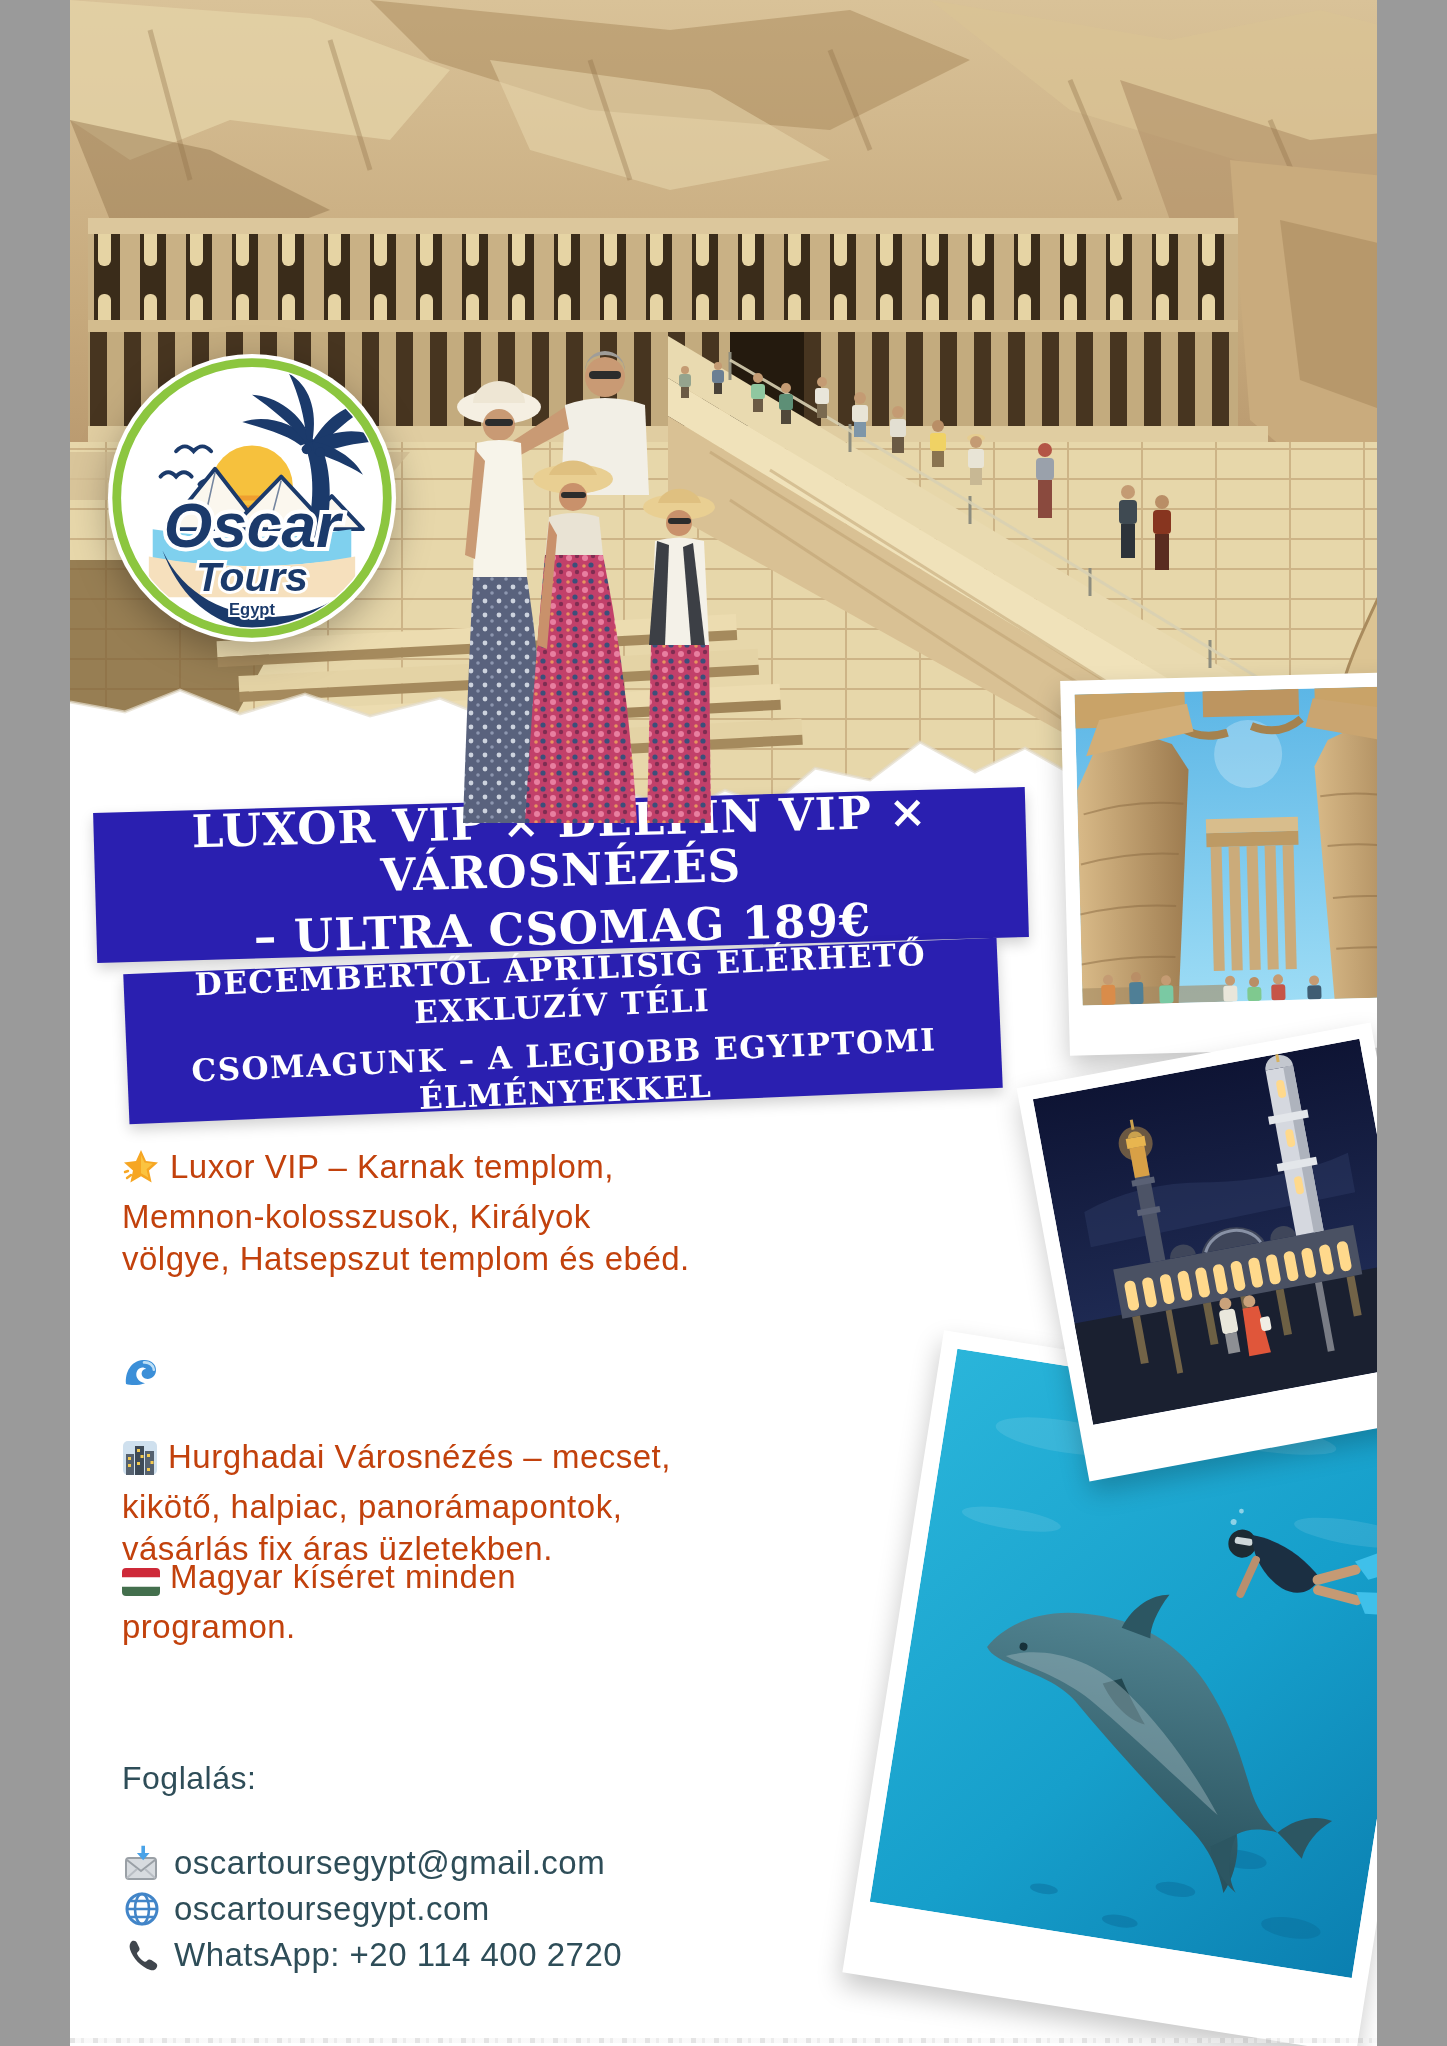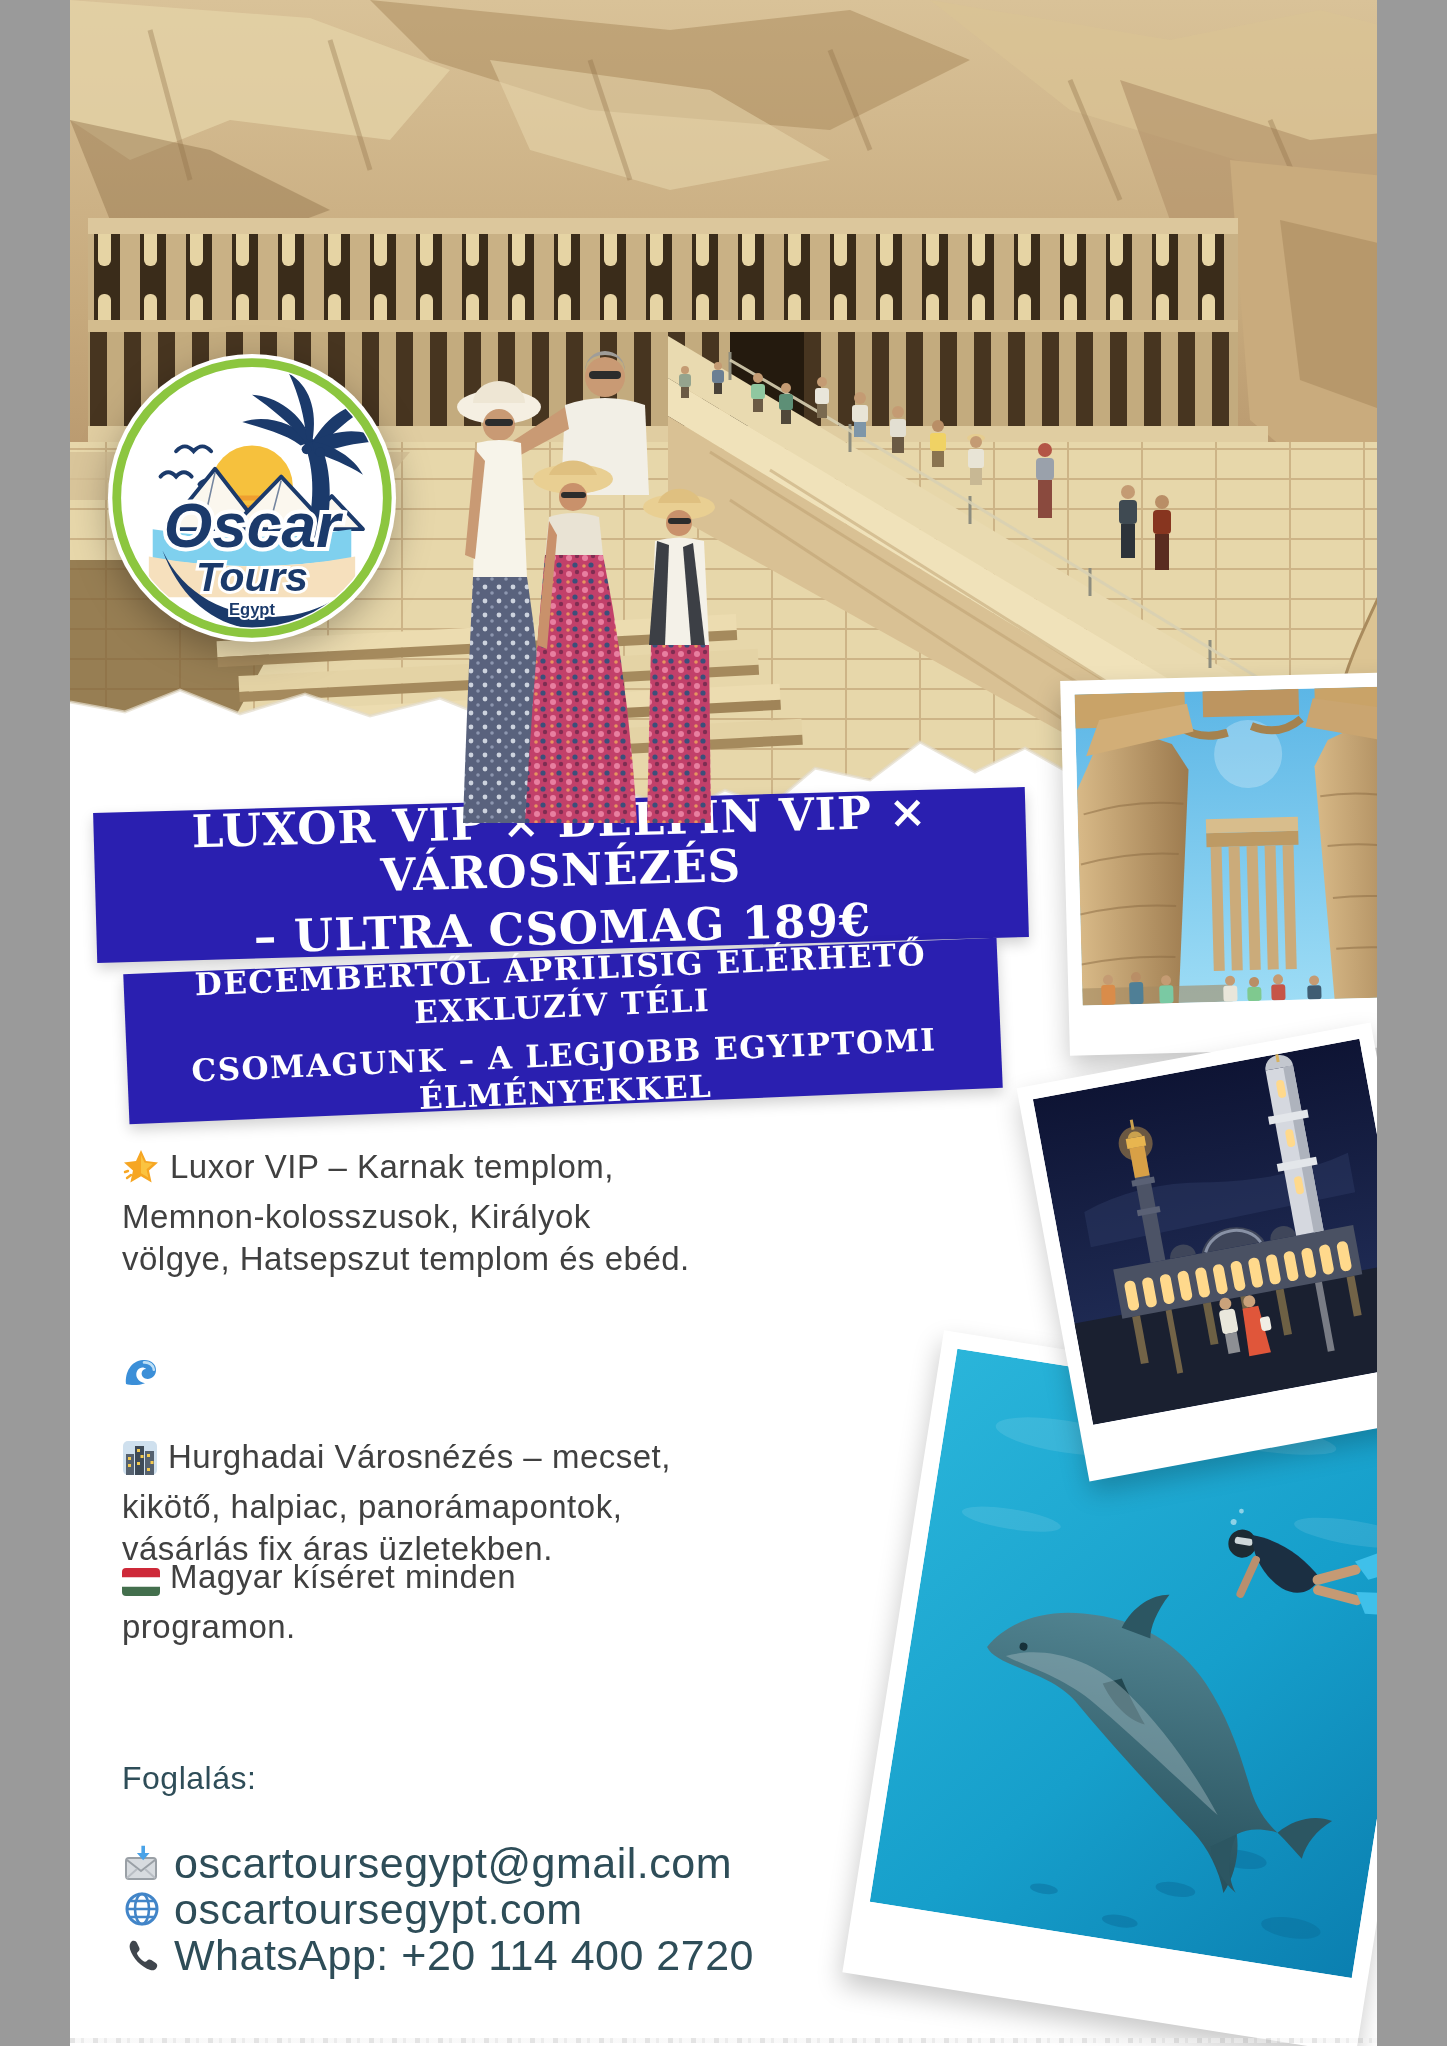--- a/index.html
+++ b/index.html
@@ -23,32 +23,32 @@
   .banner1 .bl1{font-size:45px;letter-spacing:1px;line-height:1.1;}
   .banner1 .bl2{font-size:45px;letter-spacing:1px;line-height:1.1;margin-top:8px;}
   .banner2{left:56px;top:956px;width:874px;height:150px;transform:rotate(-2.4deg);}
   .banner2 .bl1{font-size:31px;letter-spacing:1.5px;line-height:1.2;}
   .banner2 .bl2{font-size:31px;letter-spacing:1.5px;line-height:1.2;margin-top:12px;}
 
   
   .family{position:absolute;left:383px;top:345px;width:274px;height:482px;z-index:6;}
 
   
-  .feature{position:absolute;left:52px;width:690px;color:#404040;z-index:8;
+  .feature{position:absolute;left:52px;width:690px;color:#c2410c;z-index:8;
            font-size:33px;line-height:42px;letter-spacing:0.5px;}
   .feature .ftext{white-space:pre-line;}
   .f1{top:1146px;} .f2{top:1350px;} .f3{top:1436px;} .f4{top:1556px;}
   .ficon{display:inline-block;vertical-align:-8px;margin-right:10px;}
 
   .booking{position:absolute;left:52px;top:1760px;color:#2e4d58;font-size:32px;
            letter-spacing:0.5px;z-index:8;}
 
   .contacts{position:absolute;left:52px;top:1840px;z-index:8;}
   .contact-row{display:flex;align-items:center;height:46px;color:#2e4d58;
-               font-size:43px;letter-spacing:0.5px;}
+               font-size:33px;letter-spacing:0.5px;}
   .cicon{width:40px;display:flex;justify-content:center;margin-right:12px;flex:0 0 40px;}
 
   
   .polaroid{position:absolute;background:#fff;box-shadow:0 12px 26px rgba(0,0,0,0.22);}
   .p-karnak{left:995px;top:676px;width:375px;height:375px;padding:14px 14px 50px;
             transform:rotate(-1.5deg);z-index:3;}
   .p-mosque{left:980px;top:1052px;width:360px;height:400px;padding:14px 14px 55px;
             transform:rotate(-10.5deg);z-index:4;}
   .p-dolphin{left:820px;top:1367px;width:520px;height:650px;padding:16px 16px 74px;
              transform:rotate(9deg);z-index:3;}

